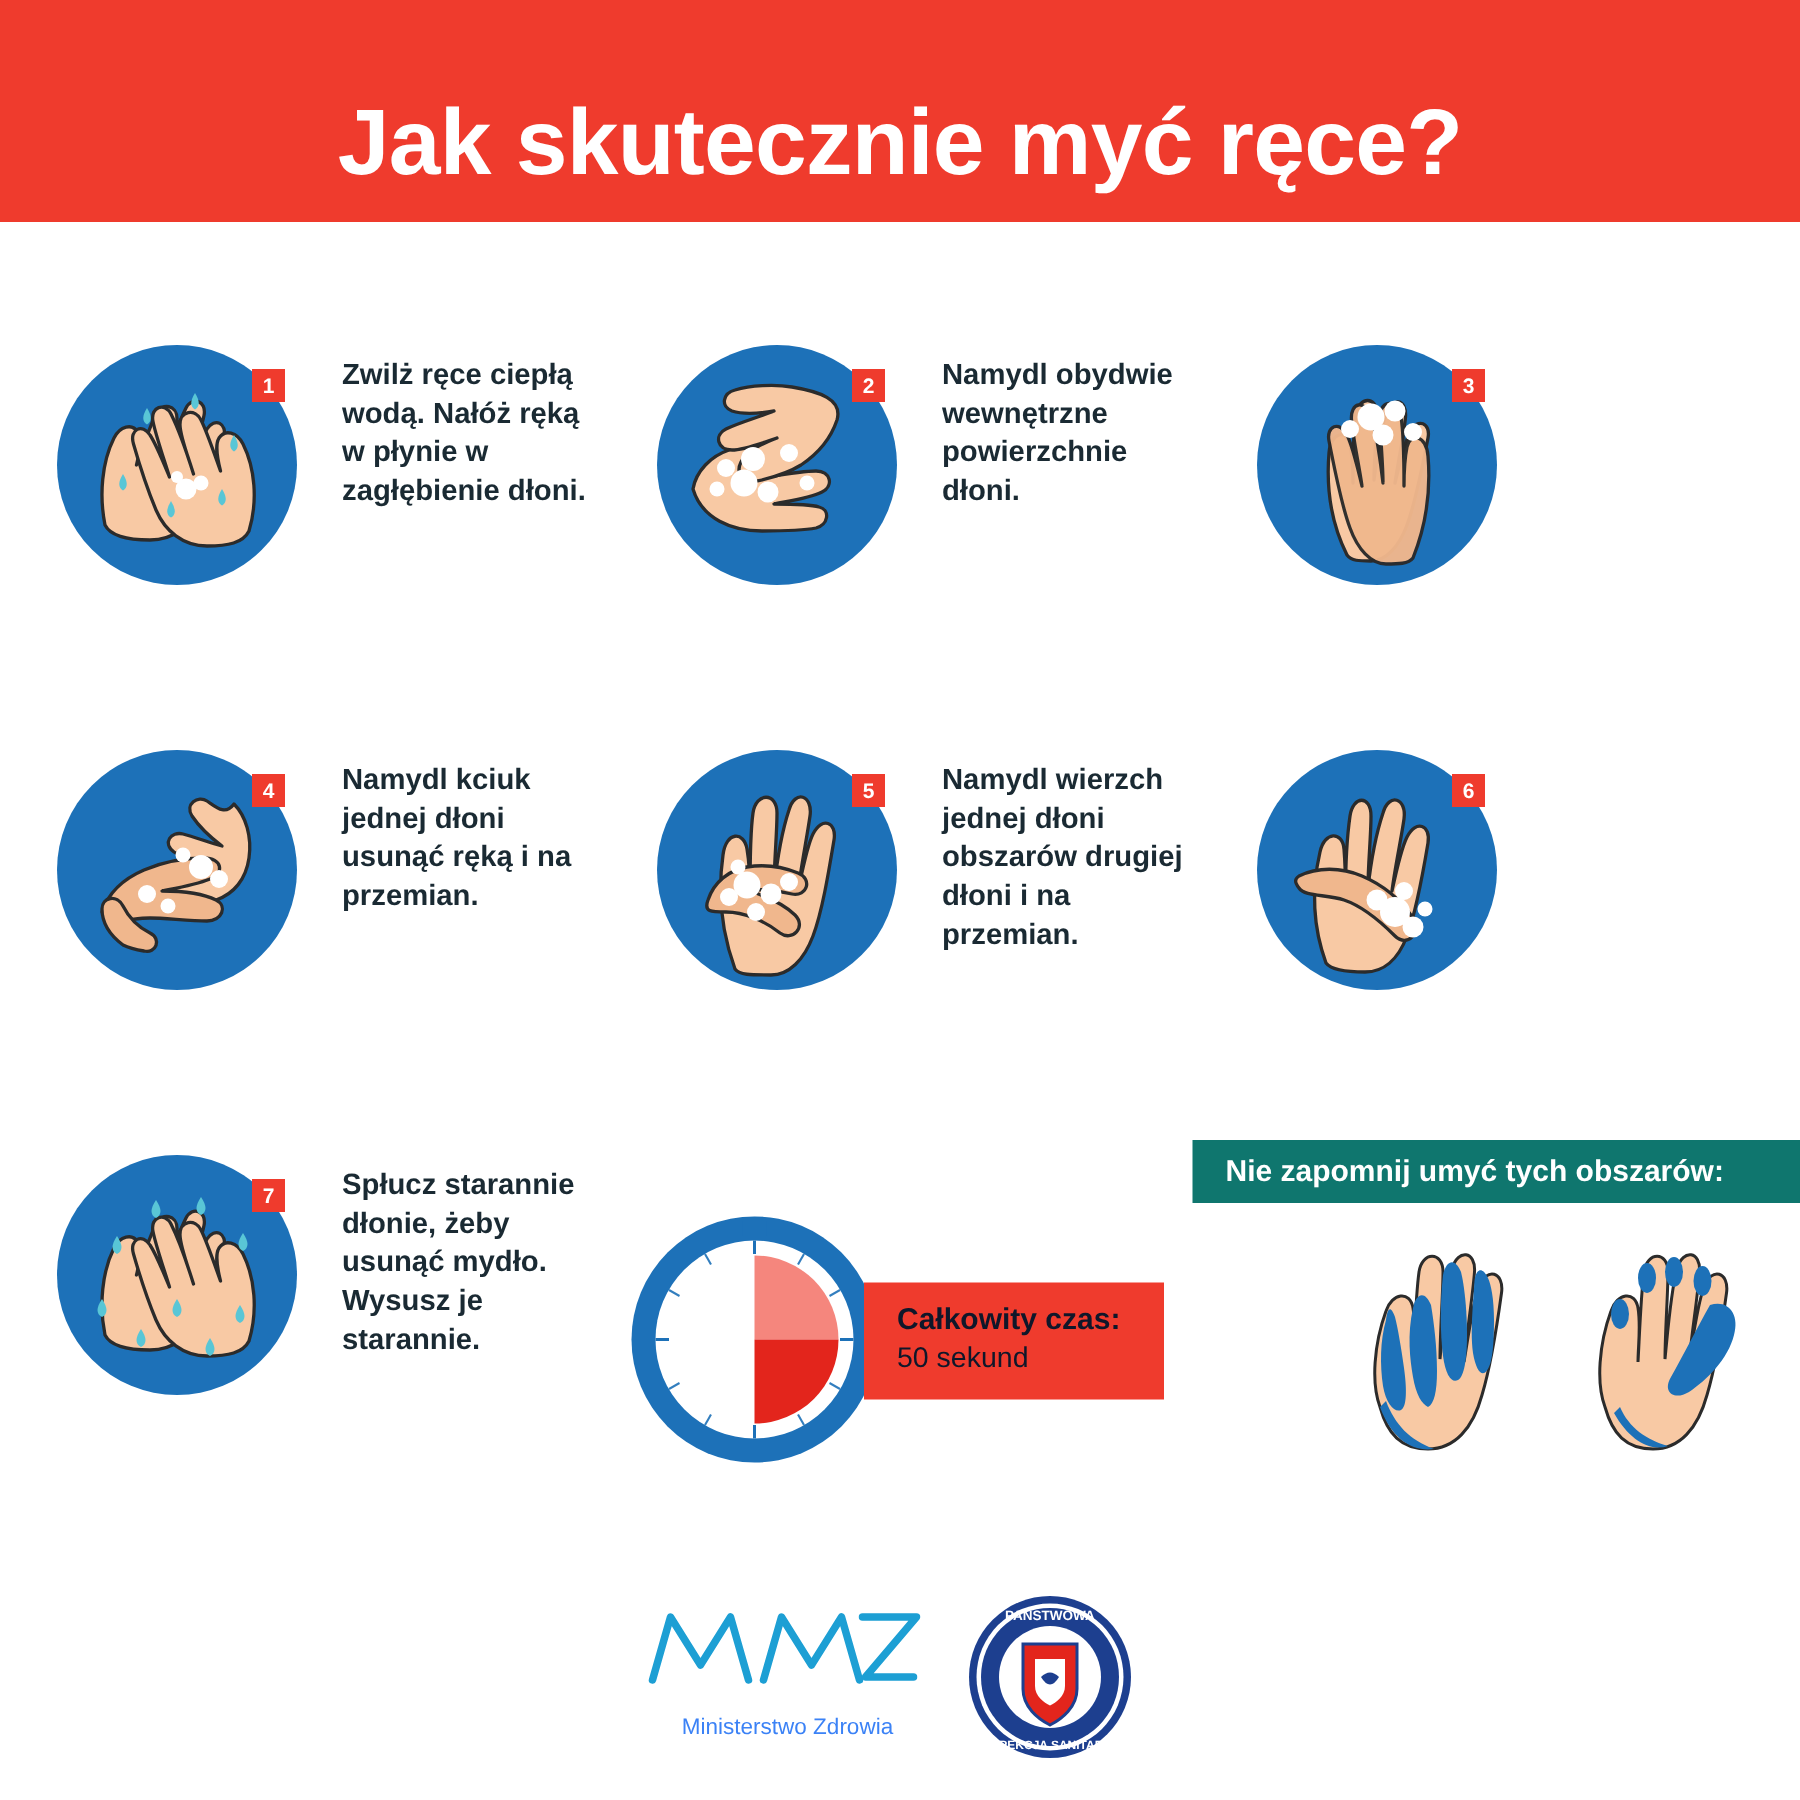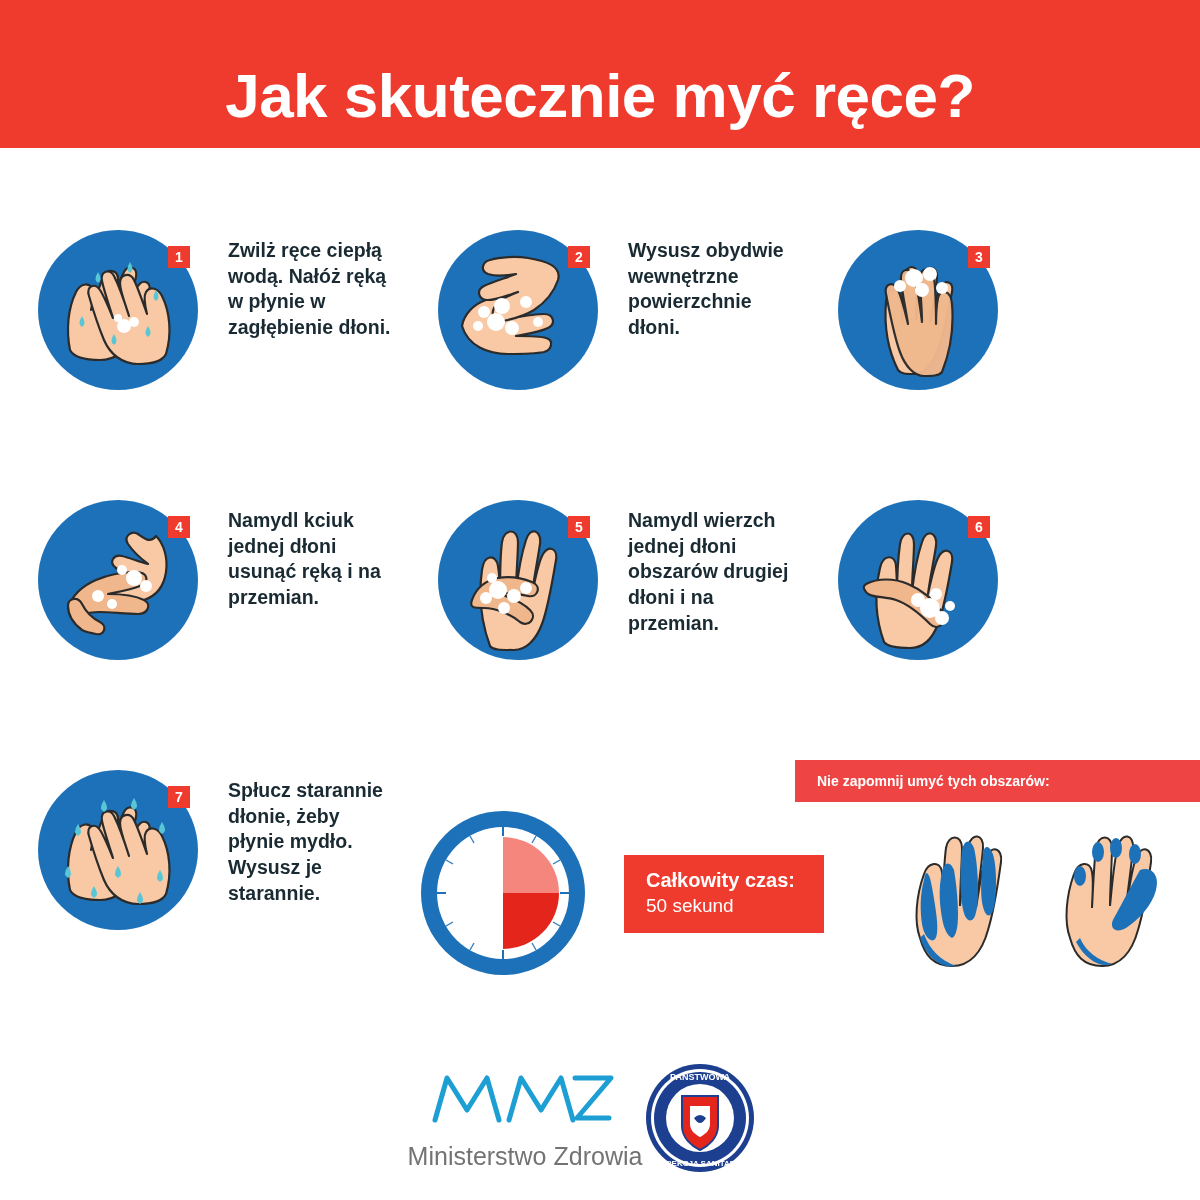--- a/index.html
+++ b/index.html
@@ -97,45 +97,45 @@
   }
   .clock-wrap {
     position: absolute;
     left: 418px;
     top: 58px;
     width: 170px;
     height: 170px;
   }
   .time-badge {
     position: absolute;
-    left: 624px;
+    left: 576px;
     top: 105px;
     background: #ef3b2d;
-    color: #ffffff;
+    color: #0f172a;
     padding: 12px 18px 14px 22px;
     width: 160px;
   }
   .time-badge .t1 {
     font-size: 20px;
     font-weight: bold;
     line-height: 1.3;
   }
   .time-badge .t2 {
     font-size: 19px;
     line-height: 1.35;
   }
   .areas-banner {
     position: absolute;
     left: 795px;
     top: 10px;
     width: 405px;
     height: 42px;
-    background: #ef4444;
+    background: #0f766e;
     color: #ffffff;
-    font-size: 14px;
+    font-size: 20px;
     font-weight: bold;
     display: flex;
     align-items: center;
     padding-left: 22px;
     box-sizing: border-box;
   }
   .hands-fig {
     position: absolute;
     left: 890px;
     top: 60px;
@@ -150,22 +150,22 @@
     height: 160px;
   }
   .mz-logo {
     position: absolute;
     left: 405px;
     top: 18px;
     text-align: center;
     width: 240px;
   }
   .mz-label {
-    font-size: 25px;
-    color: #737373;
+    font-size: 15px;
+    color: #3b82f6;
     margin-top: 4px;
   }
   .pis-logo {
     position: absolute;
     left: 644px;
     top: 22px;
   }
 </style>
 </head>
 <body>
@@ -216,21 +216,21 @@
             <circle cx="74" cy="98" r="7"></circle>
             <circle cx="46" cy="82" r="6"></circle>
             <circle cx="88" cy="72" r="6"></circle>
             <circle cx="64" cy="76" r="8"></circle>
             <circle cx="100" cy="92" r="5"></circle>
             <circle cx="40" cy="96" r="5"></circle>
           </g>
         </svg>
       </div>
       <div class="num">2</div>
-      <div class="step-text">Wysusz obydwie wewnętrzne powierzchnie dłoni.</div>
+      <div class="step-text">Namydl obydwie wewnętrzne powierzchnie dłoni.</div>
     </div>
 
     <div class="step">
       <div class="illus">
         <svg width="160" height="160" viewBox="0 0 160 160">
           <path d="M60 140 C50 120 46 96 48 72 C49 58 60 56 62 66 C64 76 64 84 64 92 C64 78 64 58 66 46 C68 34 80 34 80 46 C80 58 78 76 78 90 C80 74 82 56 86 46 C90 34 100 36 99 48 C98 60 94 78 92 92 C95 80 98 66 102 58 C107 48 116 52 114 62 C110 82 106 104 100 120 C95 134 86 144 76 144 C68 144 63 144 60 140 Z" fill="#f8c9a4" stroke="#2b2b2b" stroke-width="2.2" stroke-linejoin="round"></path>
           <path d="M104 142 C112 122 116 98 114 74 C113 60 102 58 100 68 C98 78 98 86 98 94 C98 80 98 60 96 48 C94 36 82 36 82 48 C82 60 84 78 84 92 C82 76 80 58 76 48 C72 36 62 38 63 50 C64 62 68 80 70 94 C67 82 64 68 60 60 C55 50 46 54 48 64 C52 84 56 106 62 122 C67 136 76 146 86 146 C94 146 101 146 104 142 Z" fill="#f0b78d" stroke="#2b2b2b" stroke-width="2.2" stroke-linejoin="round" opacity="0.97"></path>
           <g fill="#ffffff">
             <circle cx="76" cy="48" r="9"></circle>
             <circle cx="92" cy="44" r="7"></circle>
@@ -315,21 +315,21 @@
             <path d="M124 52 q6 9 0 12 q-6 -3 0 -12 Z"></path>
             <path d="M30 96 q6 9 0 12 q-6 -3 0 -12 Z"></path>
             <path d="M80 96 q6 9 0 12 q-6 -3 0 -12 Z"></path>
             <path d="M122 100 q6 9 0 12 q-6 -3 0 -12 Z"></path>
             <path d="M56 116 q6 9 0 12 q-6 -3 0 -12 Z"></path>
             <path d="M102 122 q6 9 0 12 q-6 -3 0 -12 Z"></path>
           </g>
         </svg>
       </div>
       <div class="num">7</div>
-      <div class="step-text">Spłucz starannie dłonie, żeby płynie mydło. Wysusz je starannie.</div>
+      <div class="step-text">Spłucz starannie dłonie, żeby usunąć mydło. Wysusz je starannie.</div>
     </div>
   </div>
 </div>
 
 <div class="bottom">
 
   <div class="clock-wrap">
     <svg width="170" height="170" viewBox="0 0 170 170">
       <circle cx="85" cy="85" r="82" fill="#1d71b8"></circle>
       <circle cx="85" cy="85" r="66" fill="#ffffff"></circle>

